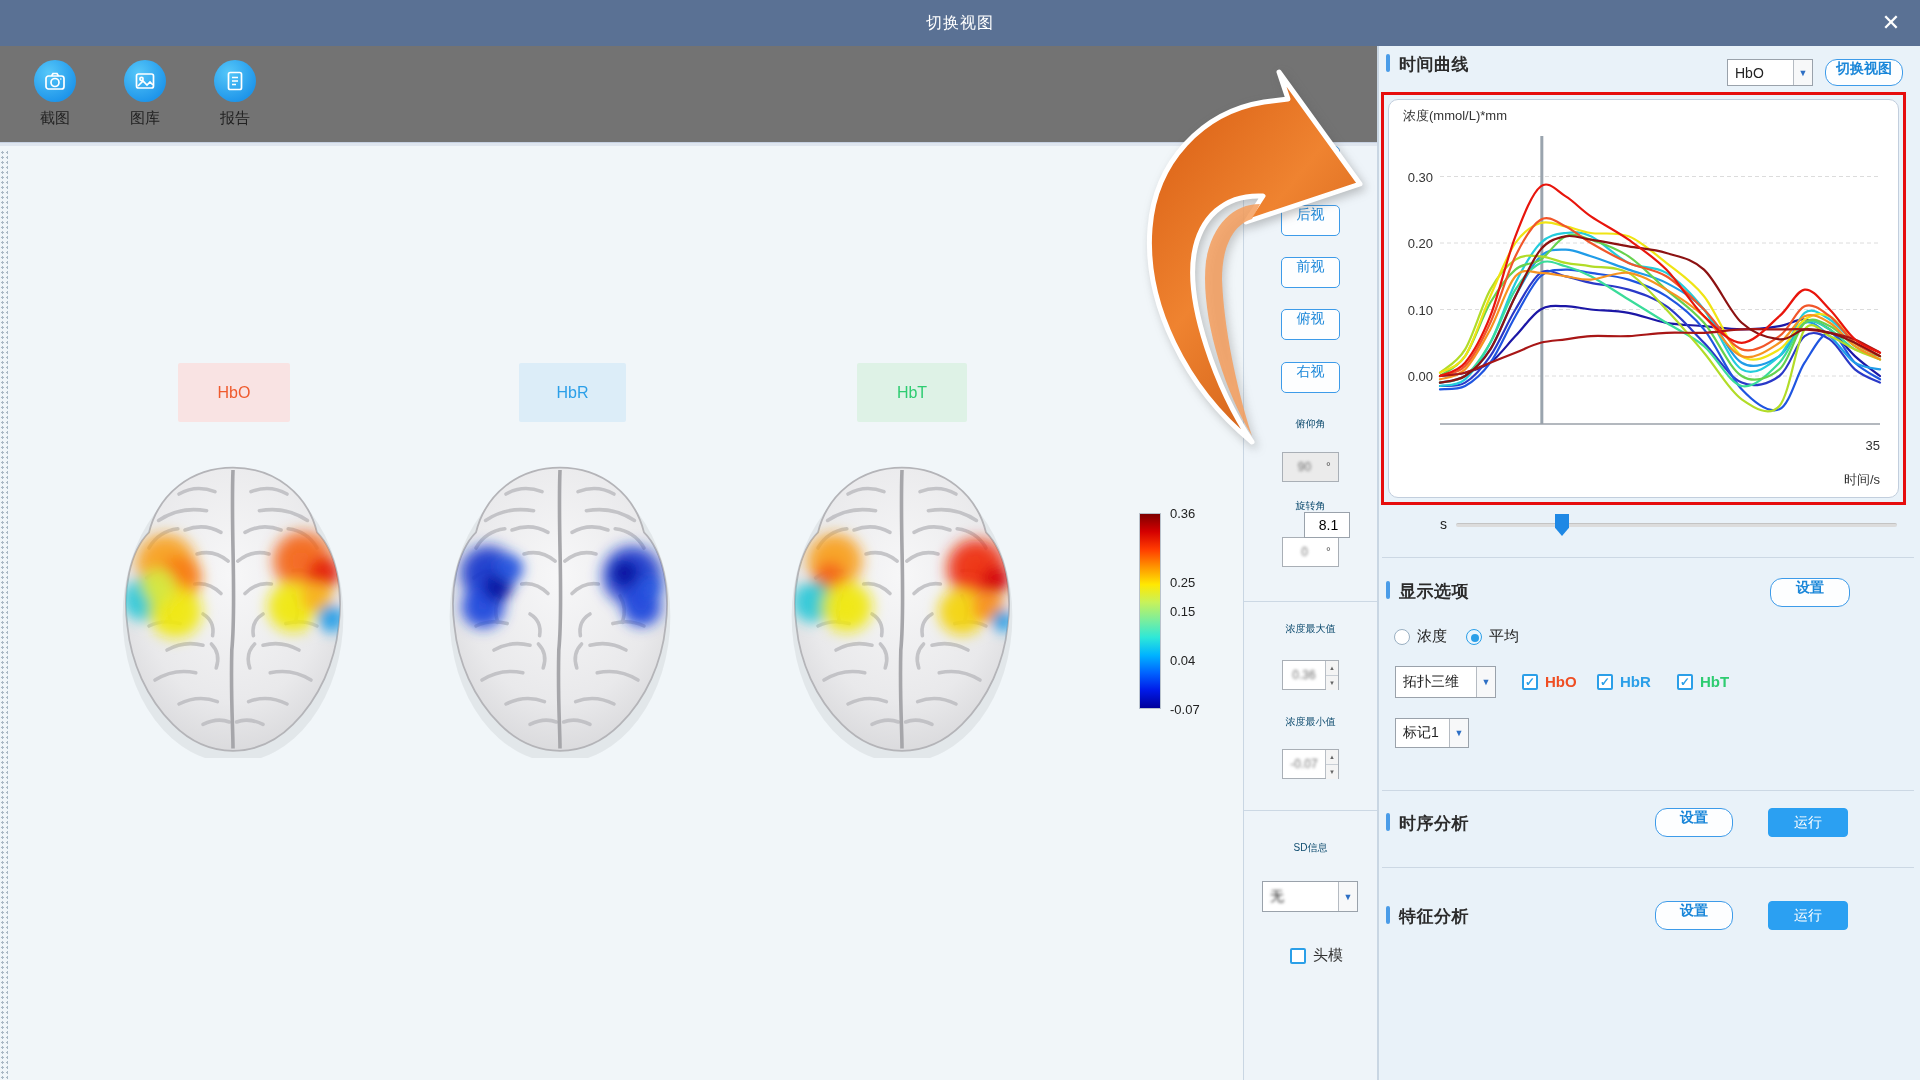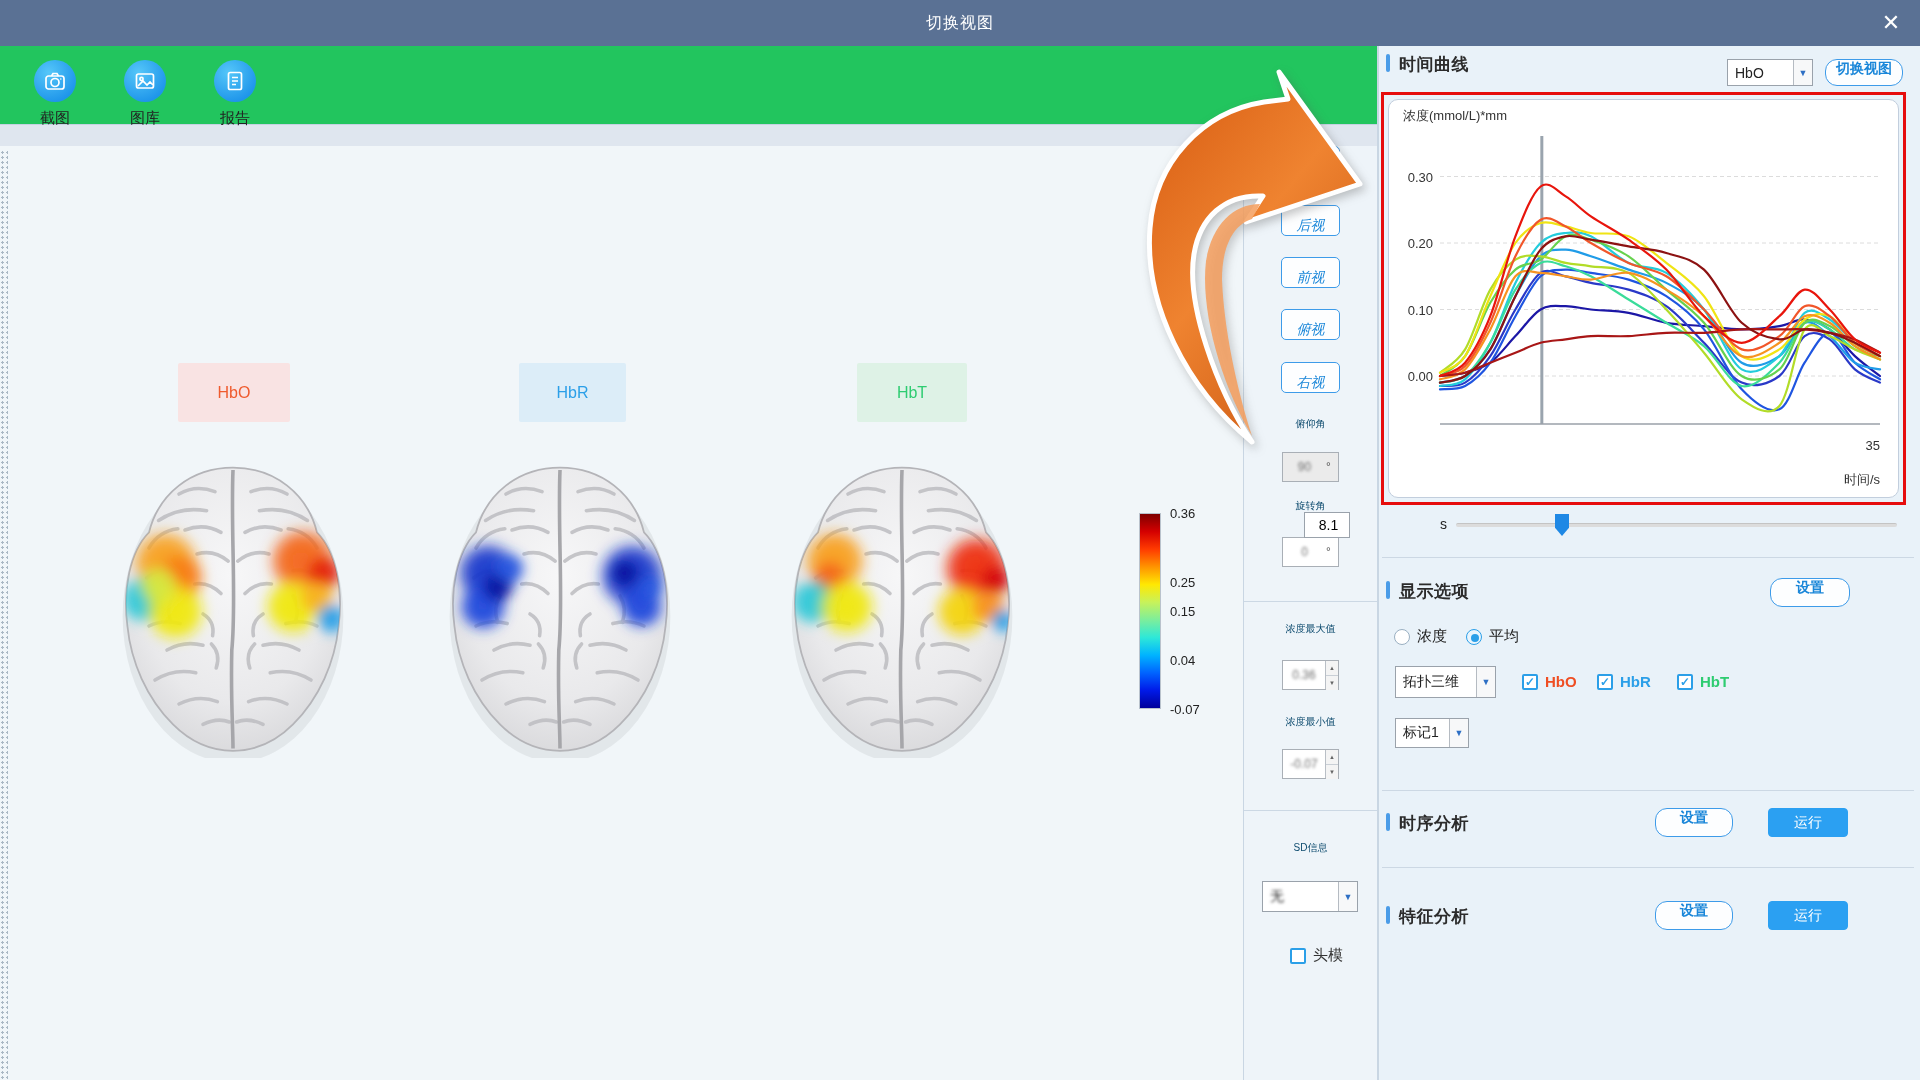--- a/index.html
+++ b/index.html
@@ -8,21 +8,21 @@
        font-family:"Liberation Sans",sans-serif;color:#333;}
   .abs{position:absolute;}
 
   
   #titlebar{left:0;top:0;width:1920px;height:46px;background:#5a7194;}
   #title{width:100%;text-align:center;line-height:46px;color:#fff;font-size:16px;letter-spacing:1px;}
   #close-btn{right:14px;top:8px;width:30px;height:30px;color:#fff;font-size:22px;
              text-align:center;line-height:30px;cursor:pointer;}
 
   
-  #toolband{left:0;top:46px;width:1378px;height:79px;background:#22c55e;border-bottom:1px solid #c6d1e2;}
+  #toolband{left:0;top:46px;width:1378px;height:97px;background:#737373;border-bottom:1px solid #c6d1e2;}
   .tool{position:absolute;top:14px;width:76px;text-align:center;cursor:pointer;}
   .tool .circ{width:42px;height:42px;margin:0 auto;border-radius:50%;
       background:radial-gradient(circle at 35% 30%, #55c7f9, #1e95ea 75%);display:flex;align-items:center;justify-content:center;}
   .tool .lbl{margin-top:7px;font-size:15px;color:#222;}
 
   
   #canvas{left:0;top:146px;width:1243px;height:934px;background:#f1f6f9;}
   #dotstrip{left:0;top:150px;width:8px;height:930px;
      background-image:radial-gradient(circle,#aab8c4 1.1px,transparent 1.2px);background-size:5px 5px;}
   .map-label{position:absolute;top:363px;height:59px;display:flex;align-items:center;justify-content:center;
@@ -31,21 +31,21 @@
 
   
   #colorbar{left:1139px;top:513px;width:22px;height:196px;border:1px solid #b9c2cc;}
   .cb-lbl{position:absolute;left:1170px;font-size:13px;color:#222;transform:translateY(-50%);}
 
   
   #midpanel{left:1243px;top:146px;width:135px;height:934px;background:#eef4f9;}
   .vline{width:1px;background:#c9d6e3;}
   .hline{height:1px;background:#ccd8e4;}
   .view-btn{position:absolute;left:1281px;width:59px;height:31px;background:#fdfeff;border:1px solid #3d9be9;
-     border-radius:5px;color:#1b87d9;font-size:14px;display:flex;align-items:flex-end;justify-content:center;cursor:pointer;font-style:italic;}
+     border-radius:5px;color:#1b87d9;font-size:14px;display:flex;align-items:flex-start;justify-content:center;cursor:pointer;}
   .mid-lbl{position:absolute;left:1243px;width:135px;text-align:center;font-size:10px;color:#0c4a6e;}
   .spinbox{position:absolute;left:1282px;width:57px;height:30px;border:1px solid #a9afb6;background:#fff;
      display:flex;align-items:center;font-size:12px;}
   .spinbox.disabled{background:#ebebeb;}
   .spin-val{flex:1;text-align:center;}
   .blurred{filter:blur(1.6px);color:#6f6f6f;}
   .deg{width:12px;color:#555;font-size:12px;}
   .spin-arrows{width:13px;height:100%;border-left:1px solid #b9bfc6;display:flex;flex-direction:column;}
   .spin-arrows span{flex:1;font-size:6px;line-height:14px;color:#666;text-align:center;cursor:pointer;background:#f4f4f4;}
   .spin-arrows span:first-child{border-bottom:1px solid #c9cfd6;}

